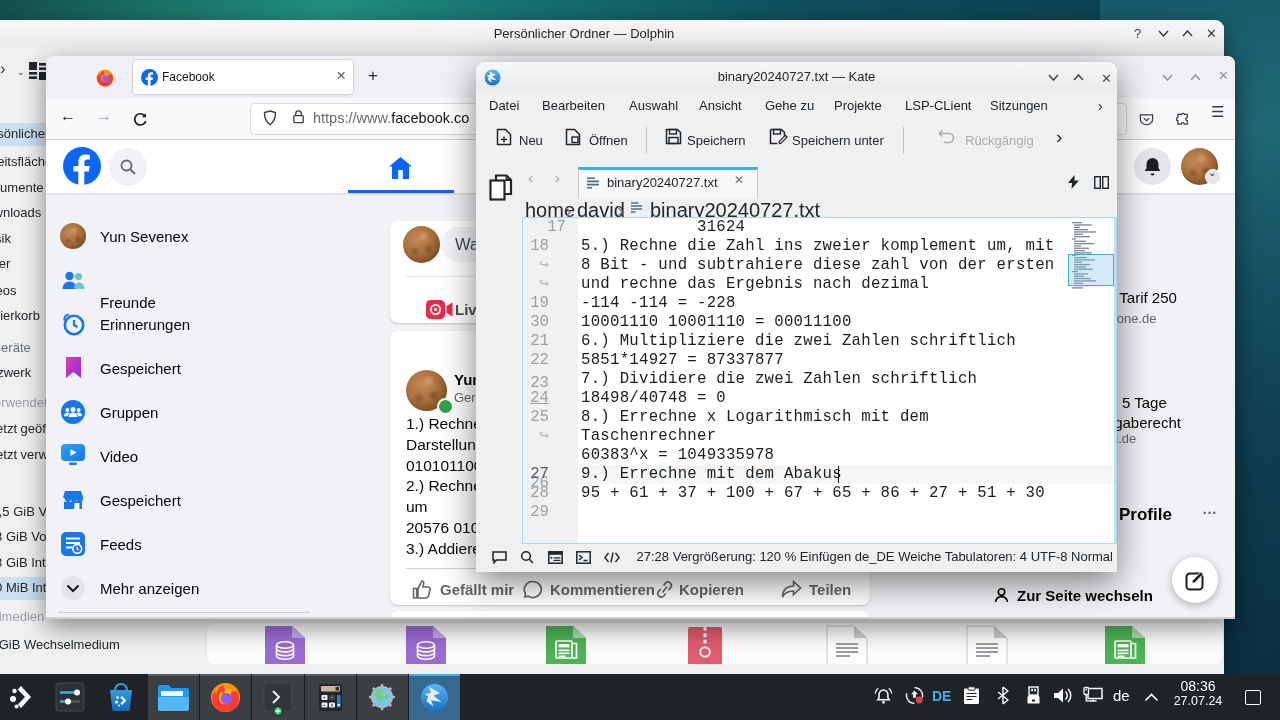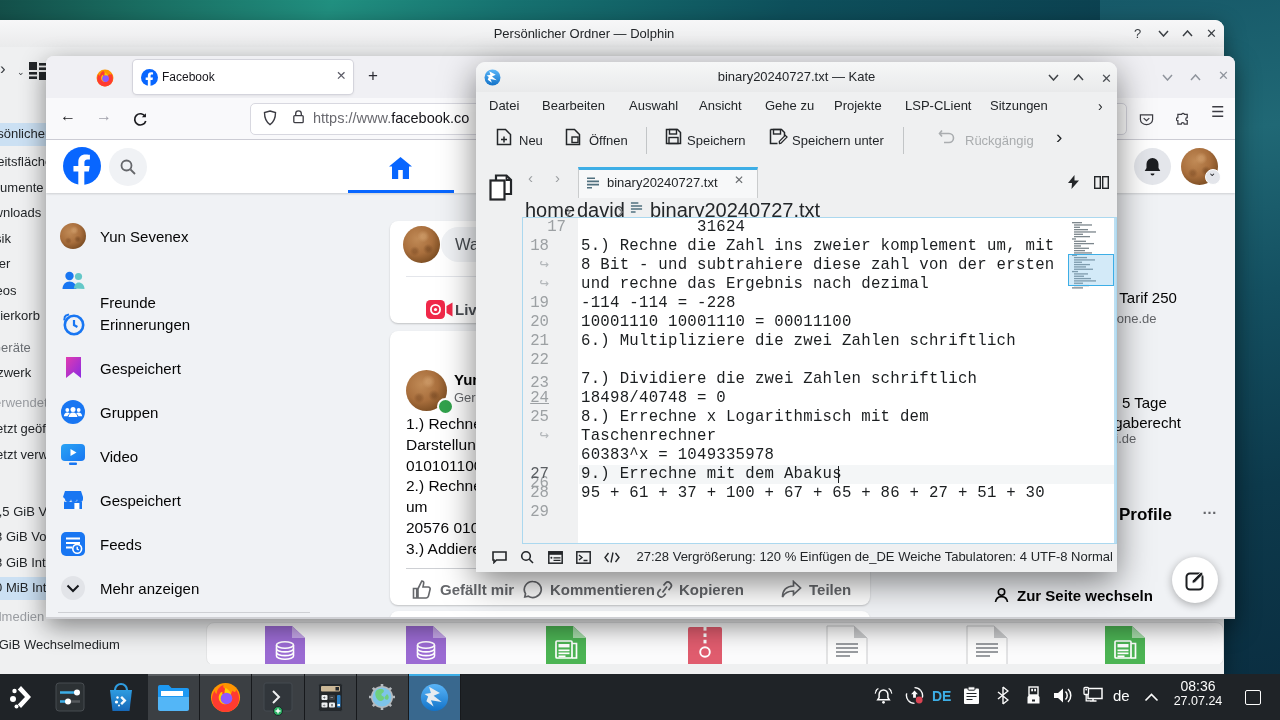--- a/index.html
+++ b/index.html
@@ -508,38 +508,39 @@
     <div class="a" style="left:174px;top:1px;">binary20240727.txt</div>
   </div>
   <div id="kedit" class="a">
     <div id="kgutter" class="a"></div>
     <div class="a" style="left:56px;top:247px;width:536px;height:19px;background:#f4f6f7;"></div>
     <div class="ln" style="top:0px;margin-left:17px;">17</div>
     <div class="ln" style="top:19px;">18</div>
     <div class="ln" style="top:38px;color:#b4b8bb;">↪</div>
     <div class="ln" style="top:57px;color:#b4b8bb;">↪</div>
     <div class="ln" style="top:76px;">19</div>
-    <div class="ln" style="top:95px;">20</div>
+    <div class="ln" style="top:95px;">30</div>
     <div class="ln" style="top:114px;">21</div>
     <div class="ln" style="top:133px;">22</div>
     <div class="ln" style="top:156px;">23</div>
     <div class="ln" style="top:171px;text-decoration:underline;">24</div>
     <div class="ln" style="top:190px;">25</div>
     <div class="ln" style="top:209px;color:#b4b8bb;">↪</div>
     <div class="ln" style="top:228px;margin-top:28px;">26</div>
     <div class="ln" style="top:247px;color:#5a5e62;">27</div>
     <div class="ln" style="top:266px;">28</div>
     <div class="ln" style="top:285px;">29</div>
     <div class="cl" style="top:0px;">            31624</div>
     <div class="cl" style="top:19px;">5.) Rechne die Zahl ins zweier komplement um, mit</div>
     <div class="cl" style="top:38px;">8 Bit - und subtrahiere diese zahl von der ersten</div>
     <div class="cl" style="top:57px;">und rechne das Ergebnis nach dezimal</div>
     <div class="cl" style="top:76px;">-114 -114 = -228</div>
     <div class="cl" style="top:95px;">10001110 10001110 = 00011100</div>
     <div class="cl" style="top:114px;">6.) Multipliziere die zwei Zahlen schriftlich</div>
+    <div class="cl" style="top:133px;">5851*14927 = 87337877</div>
     <div class="cl" style="top:152px;">7.) Dividiere die zwei Zahlen schriftlich</div>
     <div class="cl" style="top:171px;">18498/40748 = 0</div>
     <div class="cl" style="top:190px;">8.) Errechne x Logarithmisch mit dem</div>
     <div class="cl" style="top:209px;">Taschenrechner</div>
     <div class="cl" style="top:228px;">60383^x = 1049335978</div>
     <div class="cl" style="top:247px;">9.) Errechne mit dem Abakus</div>
     <div class="cl" style="top:266px;">95 + 61 + 37 + 100 + 67 + 65 + 86 + 27 + 51 + 30</div>
     <div class="a" style="left:314.5px;top:248px;width:1.8px;height:17px;background:#1b1e20;"></div>
     <svg class="a" style="left:549px;top:4px;" width="40" height="72" viewBox="0 0 40 72">
         <rect x="0" y="0.0" width="10" height="1.3" fill="#7c868c"></rect>

